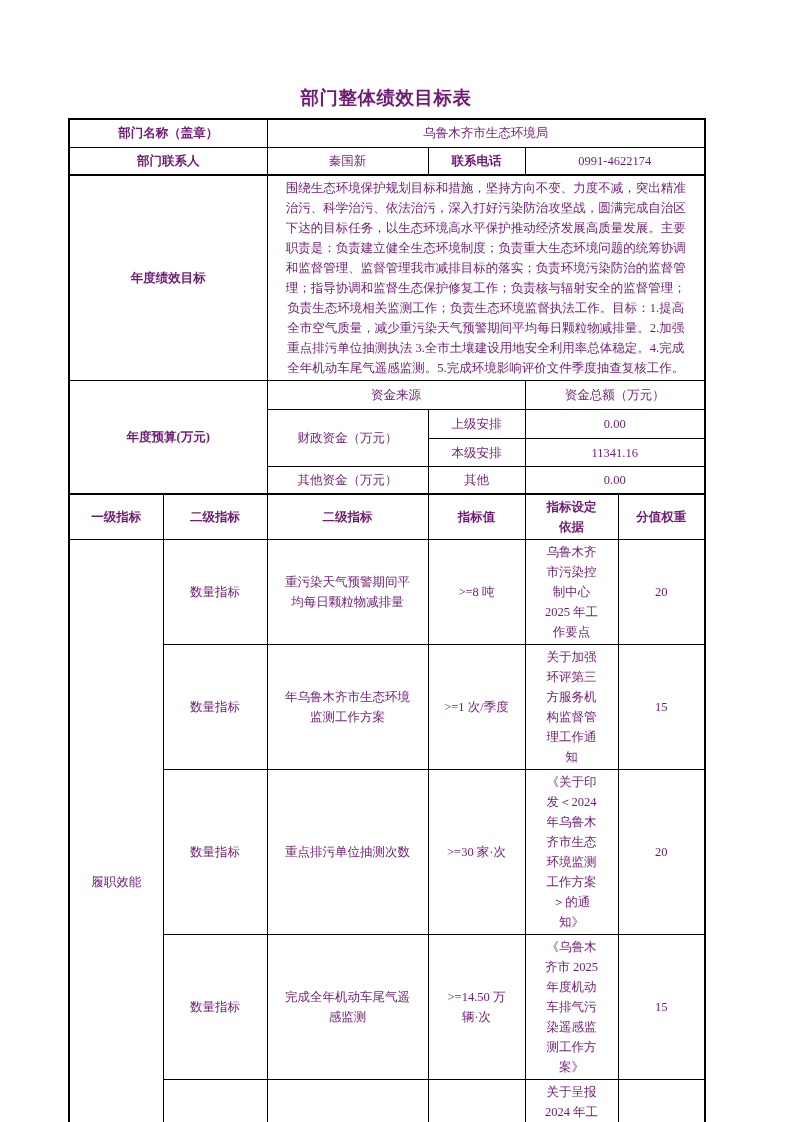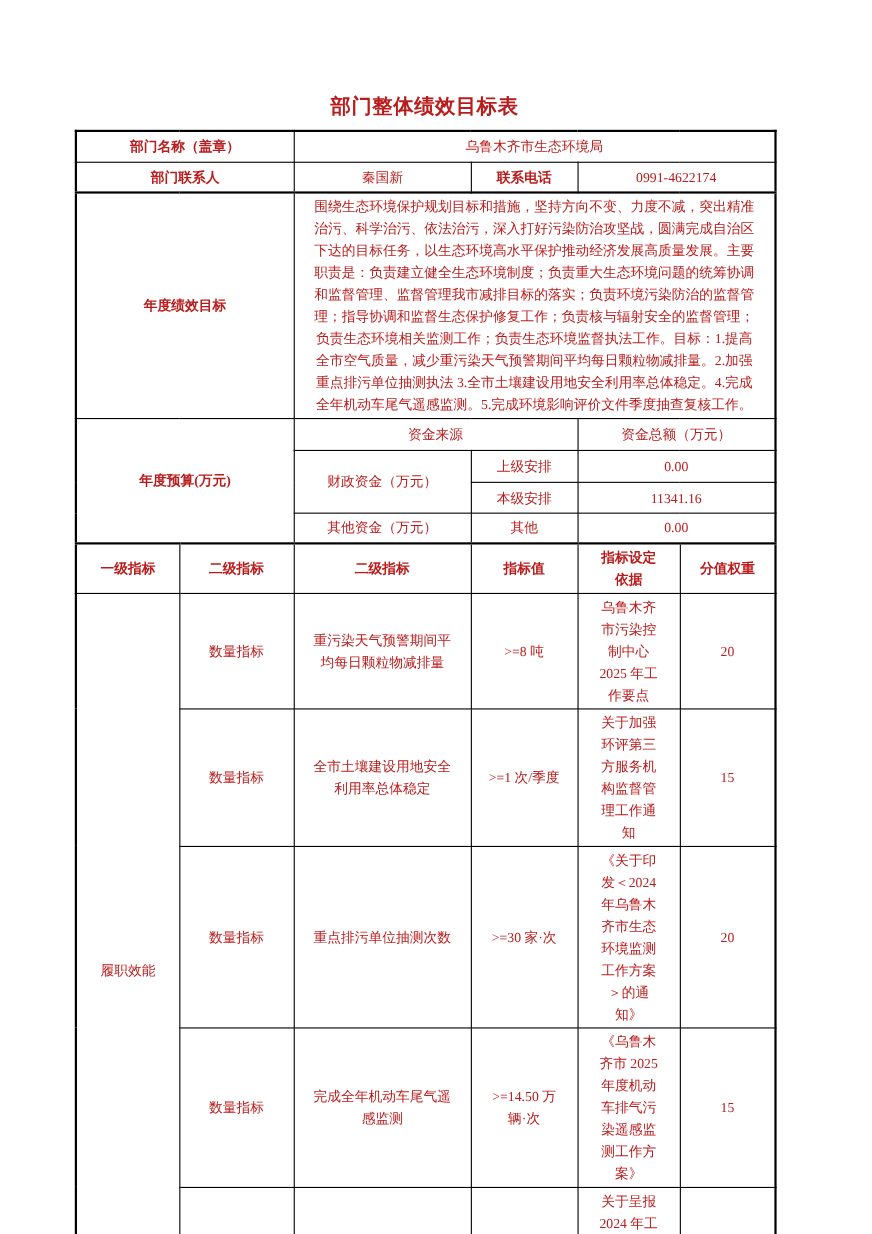--- a/index.html
+++ b/index.html
@@ -1,21 +1,21 @@
 <!DOCTYPE html>
 <html><head>
 <meta charset="utf-8">
 <style>
   * { margin:0; padding:0; box-sizing:border-box; }
   html,body { background:#ffffff; }
   .page {
     position:relative;
     width:793px; height:1122px;
     background:#ffffff;
-    color:#b91c1c;
+    color:#701a75;
     font-family:"Liberation Serif","DejaVu Serif",serif;
     overflow:hidden;
   }
   .content { position:absolute; left:68px; top:0; width:636px; }
   .doc-title {
     margin-top:87px;
     text-align:center;
     font-size:18.5px;
     font-weight:bold;
     letter-spacing:0.5px;
@@ -130,21 +130,21 @@
       <tr style="height:80px">
         <td rowspan="5">履职效能</td>
         <td>数量指标</td>
         <td class="l3">重污染天气预警期间平均每日颗粒物减排量</td>
         <td class="val">&gt;=8 吨</td>
         <td class="basis">乌鲁木齐市污染控制中心 2025 年工作要点</td>
         <td>20</td>
       </tr>
       <tr style="height:83px">
         <td>数量指标</td>
-        <td class="l3">全市土壤建设用地安全利用率总体稳定</td>
+        <td class="l3">年乌鲁木齐市生态环境监测工作方案</td>
         <td class="val">&gt;=1 次/季度</td>
         <td class="basis">关于加强环评第三方服务机构监督管理工作通知</td>
         <td>15</td>
       </tr>
       <tr style="height:114px">
         <td>数量指标</td>
         <td class="l3">重点排污单位抽测次数</td>
         <td class="val">&gt;=30 家·次</td>
         <td class="basis">《关于印发＜2024 年乌鲁木齐市生态环境监测工作方案＞的通知》</td>
         <td>20</td>

